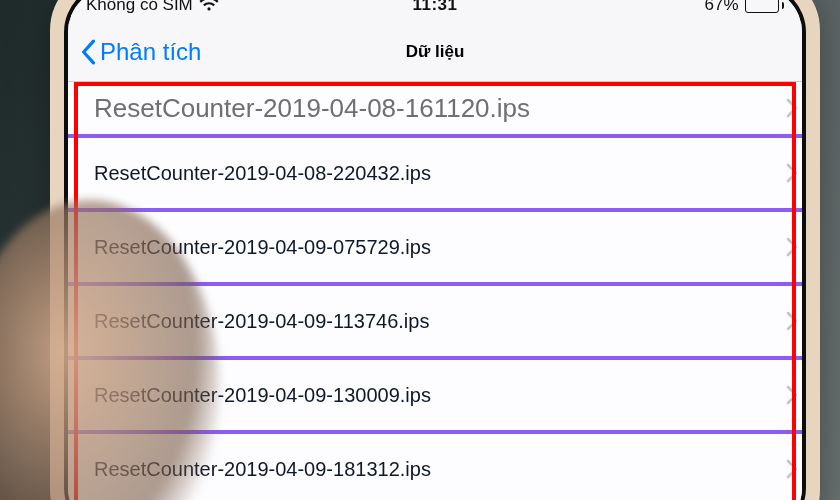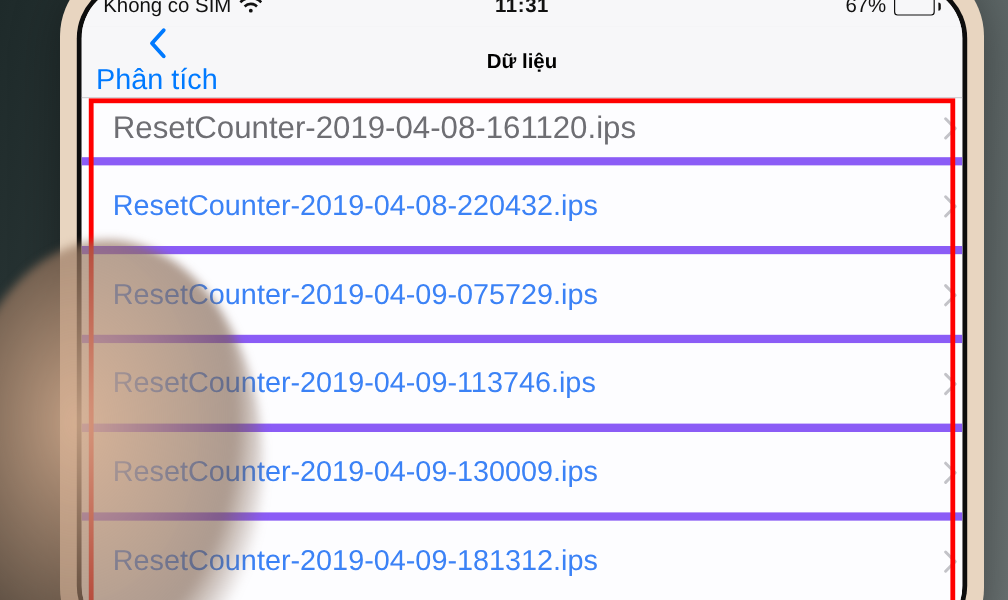--- a/index.html
+++ b/index.html
@@ -72,21 +72,20 @@
     align-items: center;
     position: relative;
     padding: 0 12px;
   }
   .back-btn {
     display: flex;
     align-items: center;
     color: #007aff;
     font-size: 24px;
     gap: 4px;
-    flex-direction: column;
   }
   .back-chevron svg { display: block; }
   .nav-title {
     position: absolute;
     left: 50%;
     transform: translateX(-50%);
     font-size: 17px;
     font-weight: 600;
     color: #000;
   }
@@ -99,31 +98,31 @@
     right: 6px;
     top: 0;
     bottom: -40px;
     border: 4px solid #ff0000;
     pointer-events: none;
     z-index: 5;
   }
   .row {
     height: 74px;
     background: #fdfdff;
-    border-bottom: 7px solid #8b5cf6;
+    border-bottom: 4px solid #8b5cf6;
     display: flex;
     align-items: center;
     padding: 0 4px 0 26px;
     position: relative;
   }
   .row.first { height: 56px; }
   .row-label {
     flex: 1;
-    font-size: 24px;
-    color: #3b82f6;
+    font-size: 20px;
+    color: #0f172a;
     white-space: nowrap;
     overflow: hidden;
   }
   .row.first .row-label { font-size: 26px; color:#6e6e73; }
   .row-chevron { color: #c3c3c8; margin-left: 8px; }
   .row-chevron svg { display:block; }
   
   .thumb {
     position: absolute;
     left: -40px;

